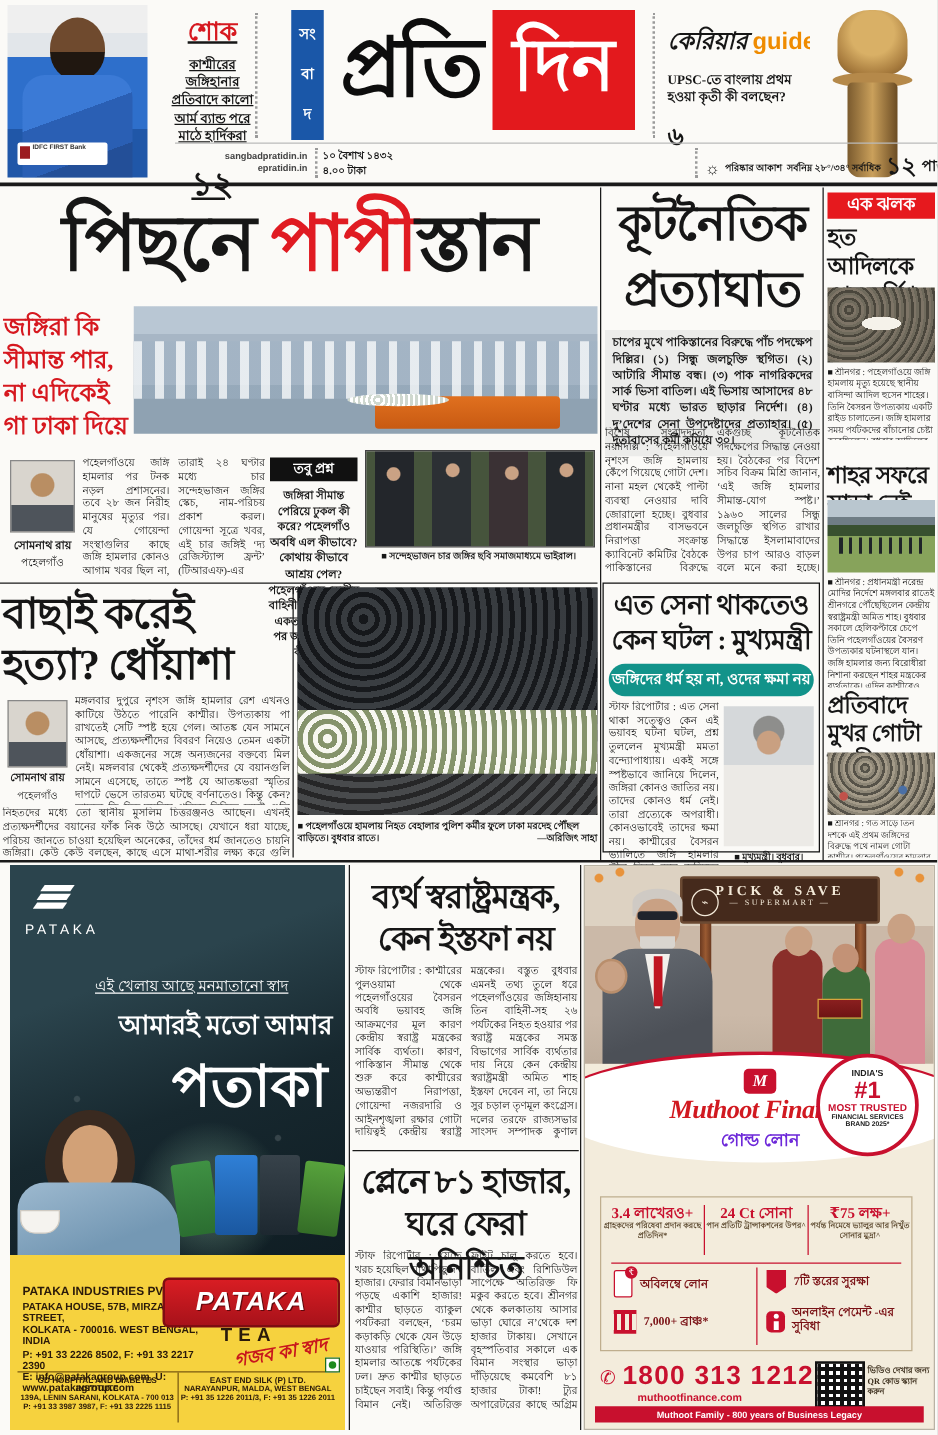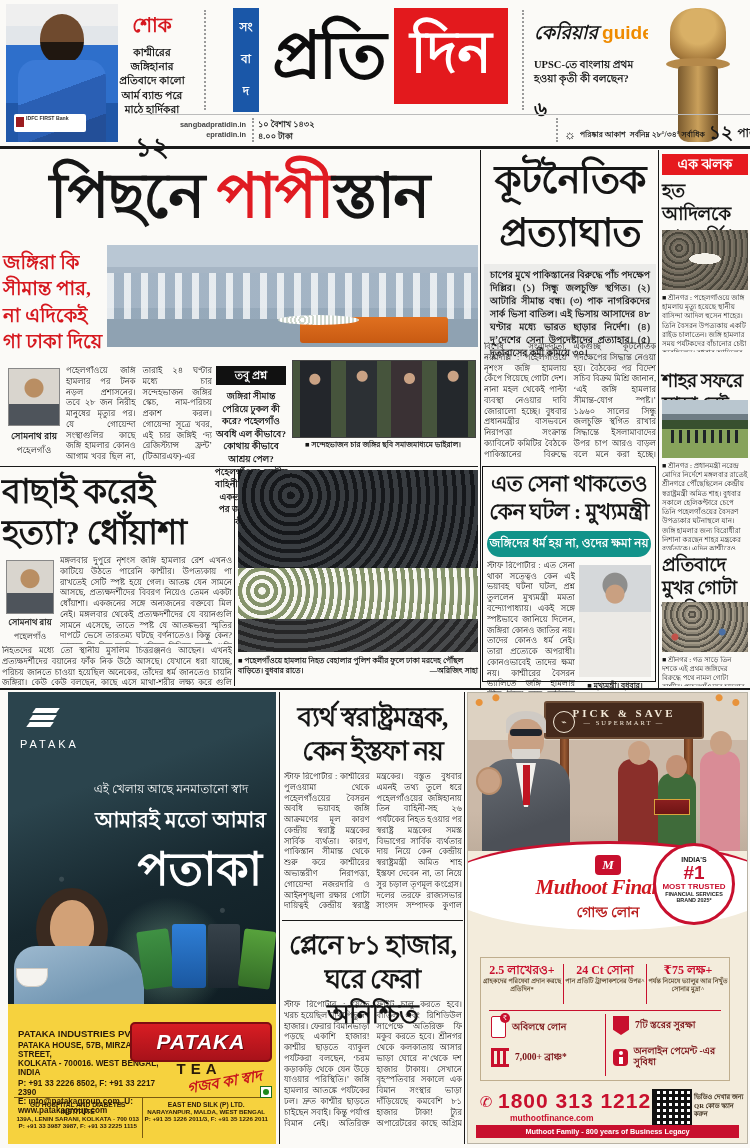--- a/index.html
+++ b/index.html
@@ -37,21 +37,21 @@
 
     <div class="ph" style="left:6px;top:4px;width:112px;height:138px;background:linear-gradient(180deg,#efefef 0 16%,#e2e6ea 16% 30%,#2e6fcb 30% 72%,#2057a8 72% 100%);">
       <div class="abs" style="left:34px;top:10px;width:44px;height:50px;border-radius:50% 50% 46% 46%;background:linear-gradient(180deg,#6f4a2e 0 55%,#201710 55%);"></div>
       <div class="abs" style="left:12px;top:56px;width:88px;height:82px;border-radius:18px 18px 0 0;background:linear-gradient(160deg,#3b7ad6 0 40%,#2a5fb4 40% 75%,#234f98 75%);"></div>
       <div class="abs sans" style="left:8px;bottom:10px;width:58px;height:16px;background:#fff;border-radius:2px;font-size:5.2px;font-weight:bold;color:#333;padding:2px 2px 0 12px;line-height:1.1;">
         <span class="abs" style="left:2px;top:3px;width:8px;height:10px;background:#9b1c20;"></span>
         <span>IDFC FIRST Bank</span>
       </div>
     </div>
 
-    <div class="abs ctr" style="left:112px;top:10px;width:80px;">
+    <div class="abs ctr" style="left:130px;top:10px;width:80px;text-decoration:underline;">
       <div class="b red" style="font-size:20px;">শোক</div>
       <div class="b" style="font-size:10.5px;line-height:1.35;margin-top:3px;">কাশ্মীরের জঙ্গিহানার প্রতিবাদে কালো আর্ম ব্যান্ড পরে মাঠে হার্দিকরা</div>
       <div class="b" style="font-size:26px;margin-top:10px;">১২</div>
     </div>
     <div class="dotv" style="left:204px;top:10px;height:100px;"></div>
 
     <div class="abs" style="left:233px;top:8px;width:26px;height:96px;background:#1a57a8;color:#fff;display:flex;flex-direction:column;align-items:center;justify-content:space-around;padding:4px 0;">
       <span class="b" style="font-size:12px;">সং</span>
       <span class="b" style="font-size:12px;">বা</span>
       <span class="b" style="font-size:12px;">দ</span>
@@ -216,21 +216,21 @@
          radial-gradient(circle at 80% 70%,rgba(255,255,255,.14) 0 2px,transparent 3px),
          radial-gradient(circle at 20% 60%,rgba(255,255,255,.12) 0 2px,transparent 3px),
          radial-gradient(circle at 60% 85%,rgba(140,190,160,.25) 0 30px,transparent 60px),
          linear-gradient(160deg,#2b444d 0 30%,#17282f 60%,#0f1d23 100%);">
       <div class="abs" style="left:20px;top:14px;">
         <div class="chev" style="margin-left:6px;"></div>
         <div class="chev" style="margin-left:3px;"></div>
         <div class="chev"></div>
       </div>
       <div class="abs sans" style="left:12px;top:46px;color:#fff;font-size:11px;letter-spacing:3px;">PATAKA</div>
-      <div class="abs" style="right:10px;top:88px;width:190px;text-align:center;color:#fff;font-size:12px;">এই খেলায় আছে মনমাতানো স্বাদ</div>
+      <div class="abs" style="right:10px;top:88px;width:190px;text-align:left;color:#fff;font-size:12px;text-decoration:underline;">এই খেলায় আছে মনমাতানো স্বাদ</div>
       <div class="abs b" style="right:10px;top:112px;width:200px;text-align:right;color:#fff;font-size:21px;">আমারই মতো আমার</div>
       <div class="abs b" style="right:14px;top:142px;width:200px;text-align:right;color:#fff;font-size:46px;">পতাকা</div>
 
       <div class="abs" style="left:28px;top:196px;width:72px;height:84px;border-radius:50%;background:#3a2a20;"></div>
       <div class="abs" style="left:42px;top:208px;width:44px;height:54px;border-radius:50% 50% 46% 46%;background:#d2a177;"></div>
       <div class="abs" style="left:6px;top:254px;width:130px;height:60px;border-radius:22px 40px 0 0;background:linear-gradient(160deg,#9db9cf,#7498b4 70%);"></div>
       <div class="abs" style="left:8px;top:276px;width:30px;height:17px;border-radius:0 0 12px 12px;background:#f5f3ef;border:1px solid #cfcac2;"></div>
 
       <div class="abs" style="left:132px;top:238px;width:32px;height:58px;border-radius:3px;background:linear-gradient(180deg,#3f9143,#2b6e31);transform:rotate(-8deg);"></div>
       <div class="abs" style="left:164px;top:232px;width:34px;height:64px;border-radius:3px;background:linear-gradient(180deg,#2f7fd6,#1a57a0);"></div>
@@ -316,35 +316,35 @@
       <div class="abs" style="left:198px;top:62px;width:21px;height:23px;border-radius:50%;background:#c39276;"></div>
       <div class="abs" style="left:186px;top:106px;width:34px;height:14px;background:linear-gradient(180deg,#8a1f1f,#6e1414);border:1px solid #d9a43c;"></div>
       <div class="abs" style="left:232px;top:58px;width:40px;height:100px;border-radius:14px 14px 0 0;background:#d98c96;"></div>
       <div class="abs" style="left:242px;top:38px;width:22px;height:24px;border-radius:50%;background:#c9a184;"></div>
     </div>
 
     <div class="abs" style="left:-24px;top:148px;width:330px;height:86px;background:#fff;border-radius:50%/42px;border-top:3px solid #c8102e;"></div>
     <div class="abs ctr" style="left:40px;top:162px;width:200px;">
       <div style="width:26px;height:20px;margin:0 auto;background:#c8102e;border-radius:4px;color:#fff;font-weight:bold;font-size:13px;line-height:20px;font-style:italic;">M</div>
       <div class="b" style="color:#d11920;font-size:21px;font-style:italic;letter-spacing:-0.5px;">Muthoot Finance</div>
-      <div class="b" style="color:#b91c1c;font-size:14px;margin-top:1px;">গোল্ড লোন</div>
+      <div class="b" style="color:#6d28d9;font-size:14px;margin-top:1px;">গোল্ড লোন</div>
     </div>
 
     <div class="abs ctr" style="right:12px;top:150px;width:82px;height:82px;background:#fff;border:3px solid #c8102e;border-radius:50%;padding-top:10px;box-sizing:border-box;">
       <div class="b sans" style="font-size:7px;color:#222;">INDIA'S</div>
       <div class="b sans" style="font-size:19px;color:#c8102e;line-height:1;">#1</div>
       <div class="b sans" style="font-size:8px;color:#c8102e;">MOST TRUSTED</div>
       <div class="b sans" style="font-size:5.4px;color:#222;">FINANCIAL SERVICES</div>
       <div class="b sans" style="font-size:5.4px;color:#222;">BRAND 2025*</div>
     </div>
 
 
     <div class="abs" style="left:12px;top:264px;width:248px;height:122px;border:1px solid #bfae8e;">
       <div class="featcell" style="left:0;top:6px;width:82px;">
-        <div class="ftitle">2.5 লাখেরও+</div>
+        <div class="ftitle">3.4 লাখেরও+</div>
         <div class="fsub">গ্রাহকদের পরিষেবা প্রদান করছে প্রতিদিন*</div>
       </div>
       <div class="featcell" style="left:83px;top:6px;width:82px;">
         <div class="ftitle">24 Ct সোনা</div>
         <div class="fsub">পান প্রতিটি ট্রান্সাকশনের উপর^</div>
       </div>
       <div class="featcell" style="left:166px;top:6px;width:82px;">
         <div class="ftitle">₹75 লক্ষ+</div>
         <div class="fsub">পর্যন্ত নিমেষে ভ্যালুর আর নিখুঁত সোনার মুদ্রা^</div>
       </div>

